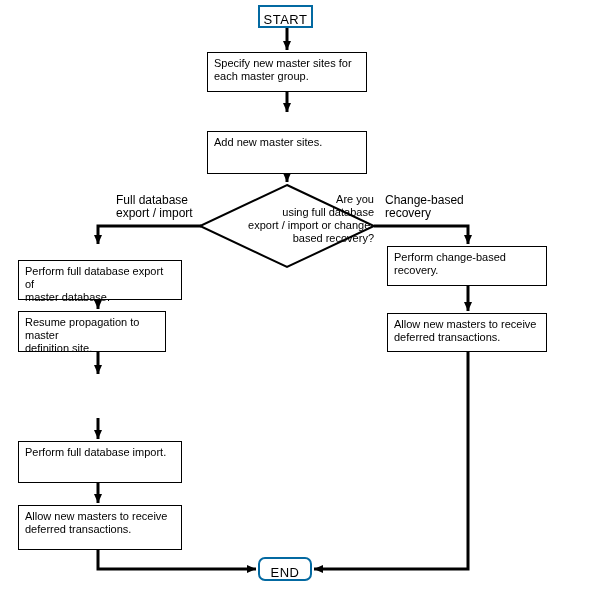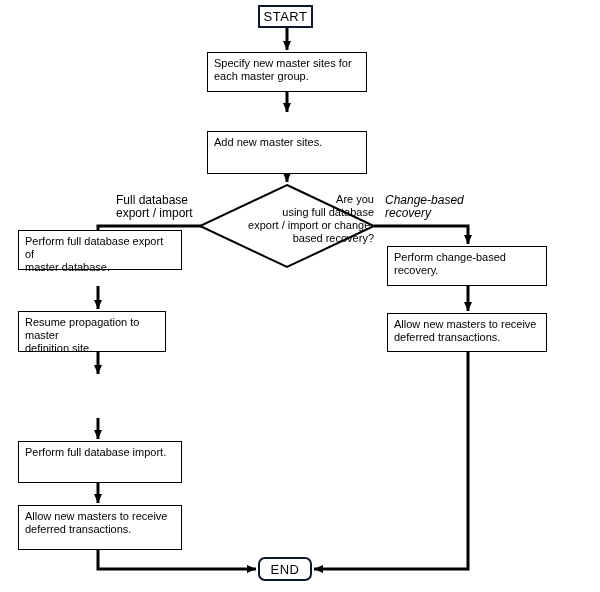--- a/index.html
+++ b/index.html
@@ -23,23 +23,23 @@
     border: 1.5px solid #000000;
     box-sizing: border-box;
     font-size: 11px;
     line-height: 13px;
   }
   .node .label {
     white-space: pre-line;
     padding: 4px 6px;
   }
   .terminal {
-    border: 2px solid #0f172a;
+    border: 2px solid #0369a1;
     display: flex;
-    align-items: center;
+    align-items: flex-end;
     justify-content: center;
     font-size: 13px;
     letter-spacing: 0.5px;
   }
   .floating-label {
     position: absolute;
     font-size: 12px;
     line-height: 12.5px;
     white-space: pre-line;
     background: transparent;
@@ -50,30 +50,30 @@
     width: 174px;
     text-align: right;
     font-size: 11px;
     line-height: 13px;
     white-space: pre-line;
   }
   
   #start-box   { left: 258px; top: 5px;   width: 55px;  height: 23px; }
   #specify-box { left: 207px; top: 52px;  width: 160px; height: 40px; }
   #add-box     { left: 207px; top: 115px; width: 160px; height: 43px; margin-top: 16px; }
-  #box-l1 { left: 18px; top: 230px; width: 164px; height: 40px; }
+  #box-l1 { left: 18px; top: 260px; width: 164px; height: 40px; }
   #box-l2 { left: 18px; top: 311px; width: 148px; height: 41px; }
   #box-l3 { left: 18px; top: 376px; width: 164px; height: 42px; }
   #box-l4 { left: 18px; top: 441px; width: 164px; height: 42px; }
   #box-l5 { left: 18px; top: 505px; width: 164px; height: 45px; }
   #box-r1 { left: 387px; top: 246px; width: 160px; height: 40px; }
   #box-r2 { left: 387px; top: 313px; width: 160px; height: 39px; }
   #end-box { left: 258px; top: 557px; width: 54px; height: 24px; border-radius: 7px; }
   #branch-left-label  { left: 116px; top: 194px; }
-  #branch-right-label { left: 385px; top: 194px; font-style: italic; }
+  #branch-right-label { left: 385px; top: 194px; }
 </style>
 </head>
 <body>
 
 <div id="canvas">
 
   <svg id="connectors" viewBox="0 0 600 592" xmlns="http://www.w3.org/2000/svg">
     <defs>
       <marker id="arrow" markerUnits="userSpaceOnUse" markerWidth="10" markerHeight="10" refX="9" refY="5" orient="auto">
         <polygon points="0,1 9,5 0,9" fill="#000000"></polygon>

